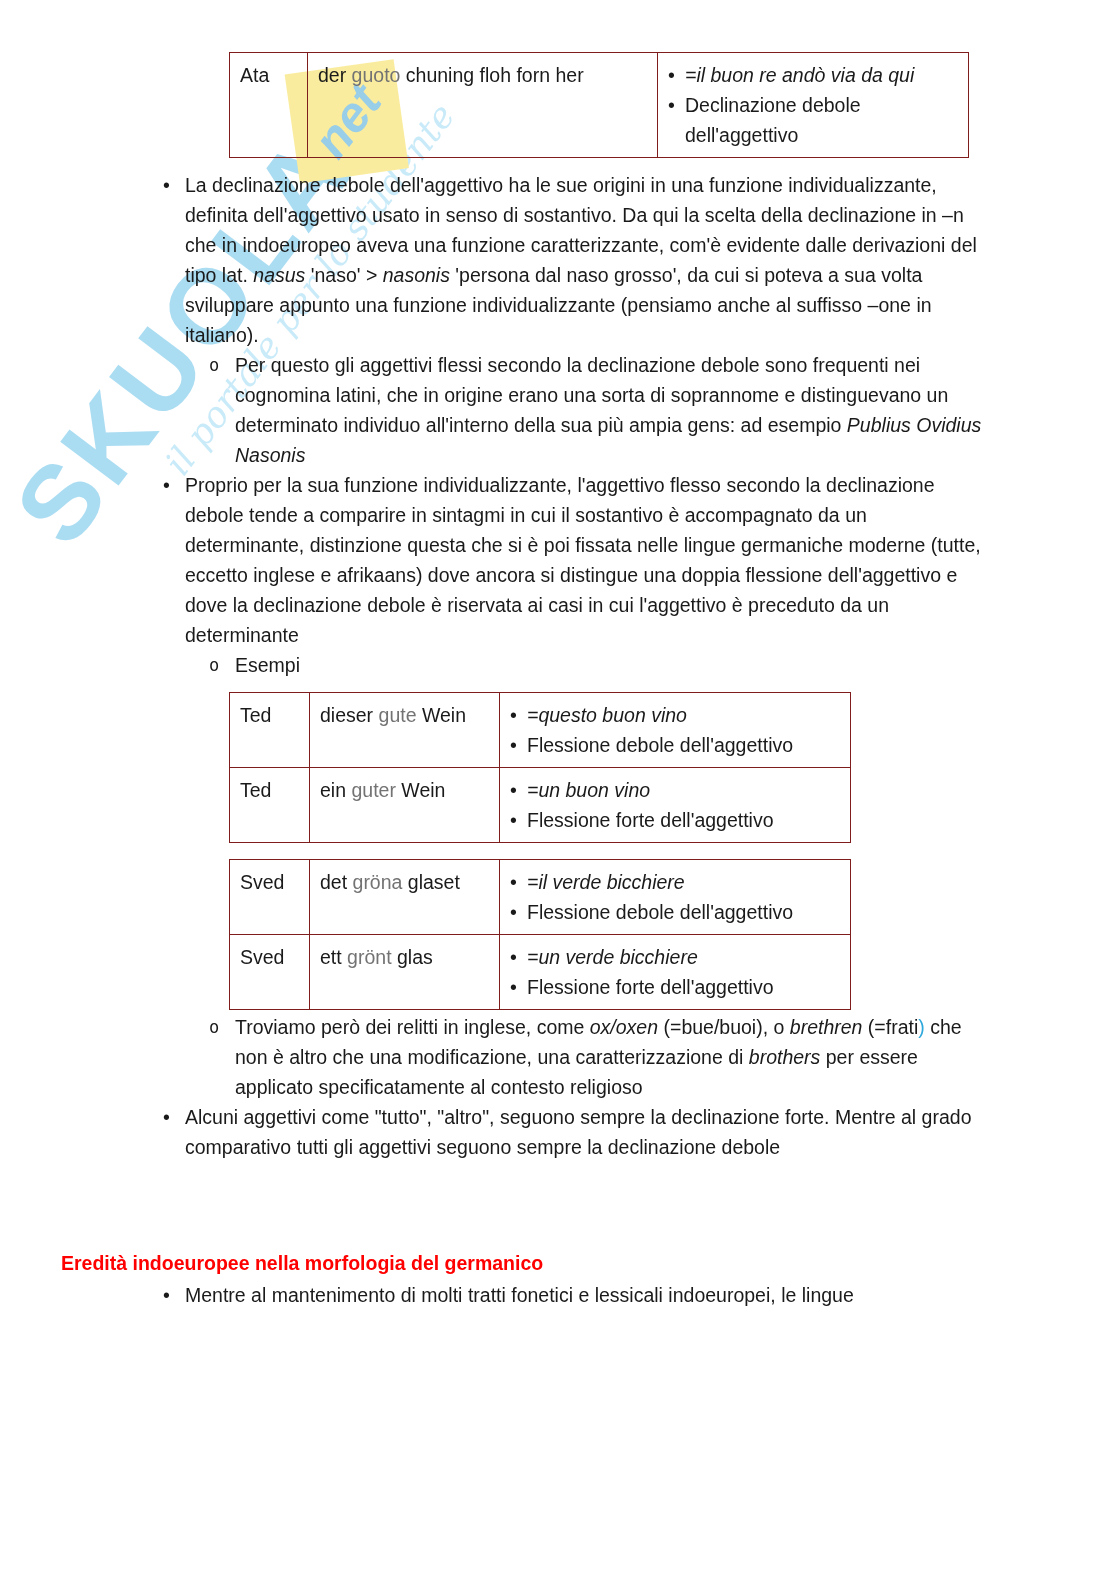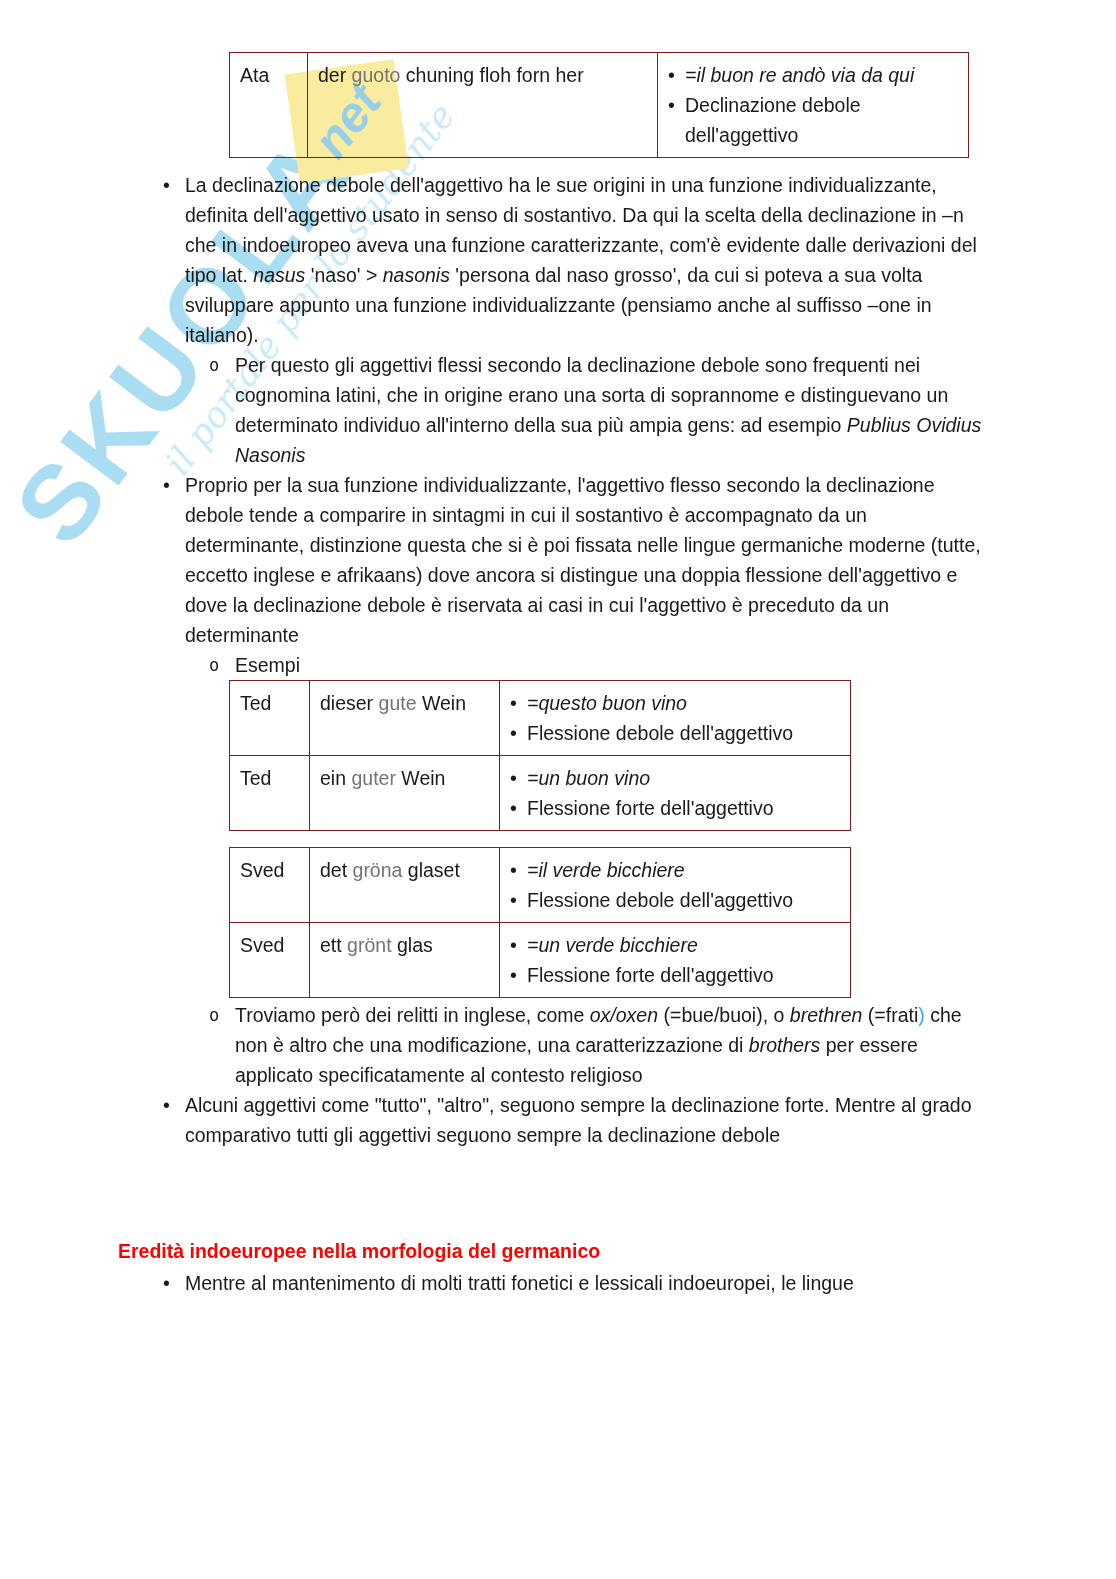--- a/index.html
+++ b/index.html
@@ -52,21 +52,21 @@
   .gtable td{
     border:1px solid #7f1d1d;
     padding:7px 10px;
     vertical-align:top;
   }
   .top-table{margin:52px 0 0 229px;width:739px;}
   .top-table .w-lang{width:78px;}
   .top-table .w-phrase{width:350px;}
   .top-table .w-notes{width:311px;}
   .top-table tr.partial td{border-top:none;height:36px;}
-  .ex-table{margin:0 0 0 229px;width:621px;border-radius:25px;}
+  .ex-table{margin:12px 0 0 229px;width:621px;border-radius:25px;}
   .ex-table .w-lang{width:80px;}
   .ex-table .w-phrase{width:190px;}
   .ex-table .w-notes{width:351px;}
   .ex-table.sved{margin-top:16px;}
   .cellbullet{display:flex;}
   .cb-m{width:17px;flex:none;}
   .cb-t{flex:1;}
   .cont-line{padding-left:17px;}
   
   .list{margin-top:12px;}
@@ -76,21 +76,21 @@
   .m2{width:26px;flex:none;font-family:"DejaVu Sans Mono",monospace;font-size:17px;}
   .bt{flex:1;}
   .troviamo{margin-top:2px;}
   
   .s-b{font-weight:normal;}
   .s-i{font-style:italic;}
   .s-r{color:#737373;}
   .s-u{}
   .s-bl{color:#2fa8dc;}
   .red-heading{
-    margin:86px 0 0 118px;
+    margin:86px 0 0 61px;
     font-size:19.5px;line-height:30px;
     font-weight:bold;color:#fe0000;
   }
   .after-heading{margin-top:2px;}
 </style>
 </head>
 <body>
 
 <div class="page">
 

